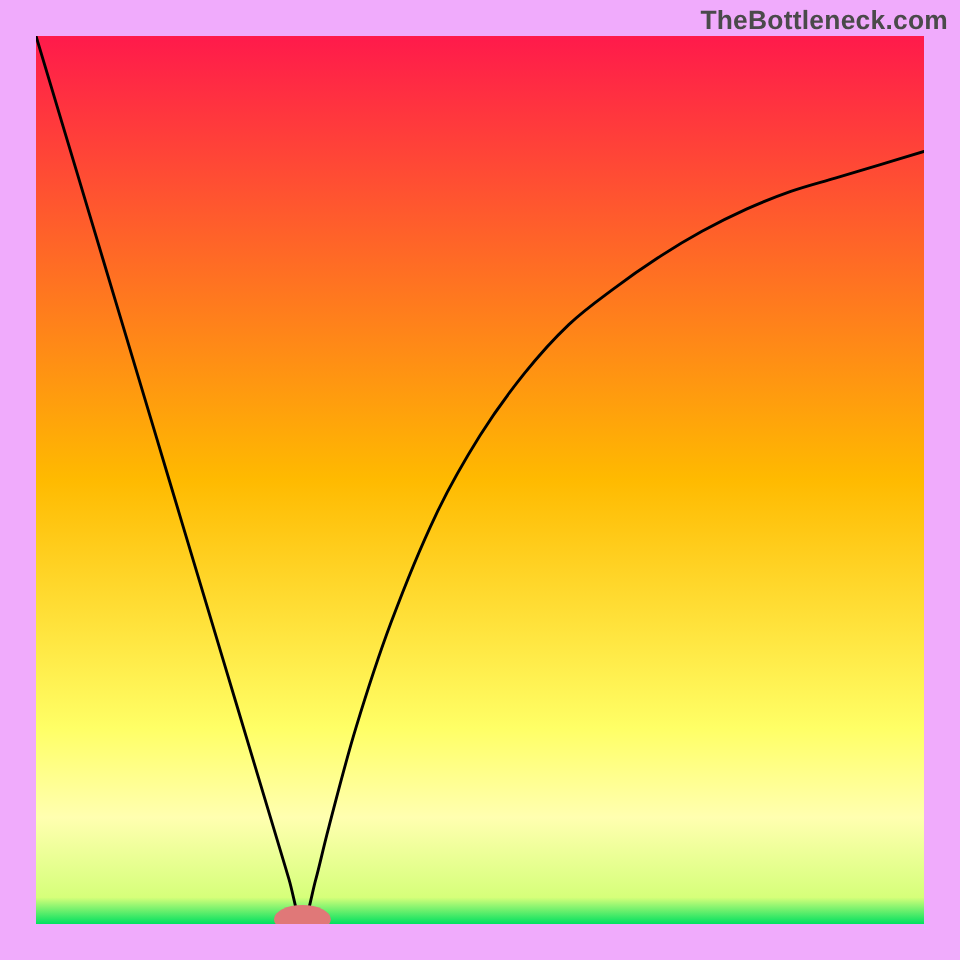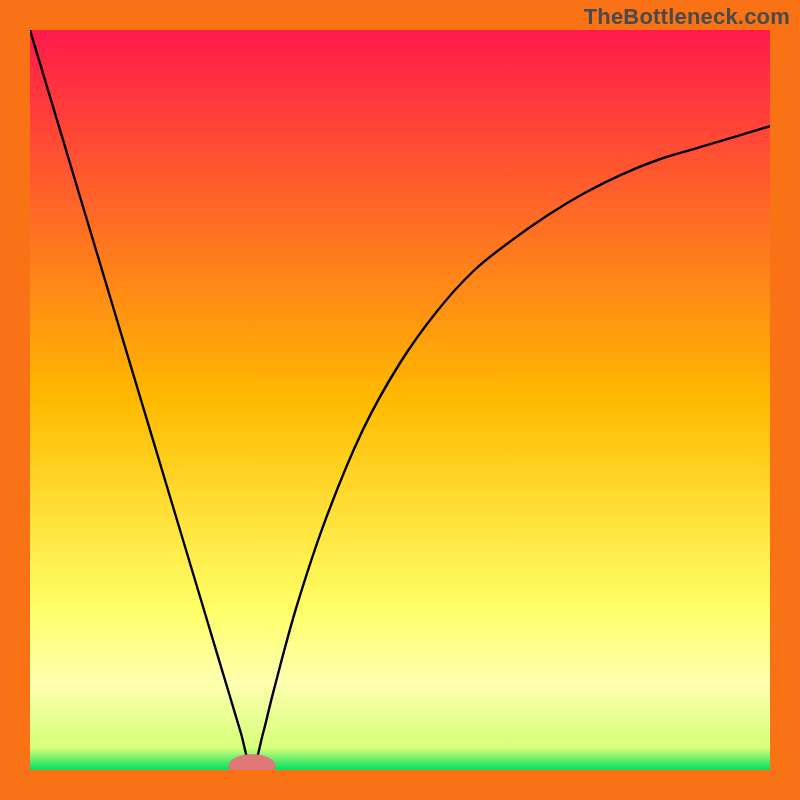--- a/index.html
+++ b/index.html
@@ -8,21 +8,21 @@
     width: 800px;
     height: 800px;
     overflow: hidden;
     background: #000;
     font-family: Arial, Helvetica, sans-serif;
   }
   .frame {
     position: relative;
     width: 800px;
     height: 800px;
-    background: #f97316;
+    background: #f0abfc;
   }
   .watermark {
     position: absolute;
     top: 4px;
     right: 10px;
     color: #4a4a4a;
     font-size: 22px;
     font-weight: 600;
     letter-spacing: 0.2px;
     user-select: none;

